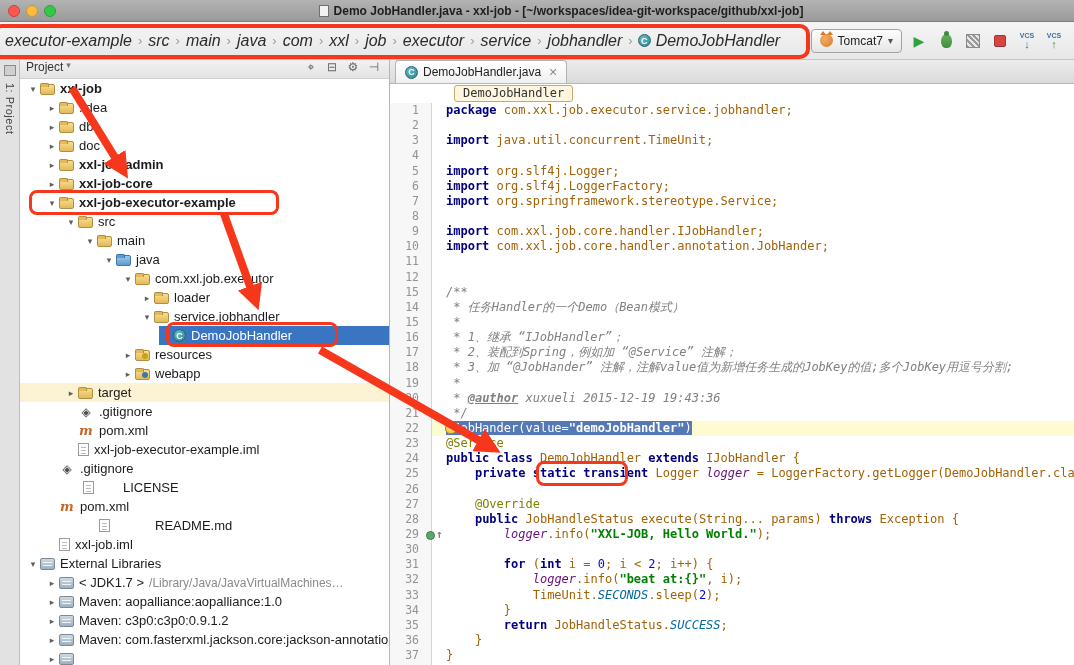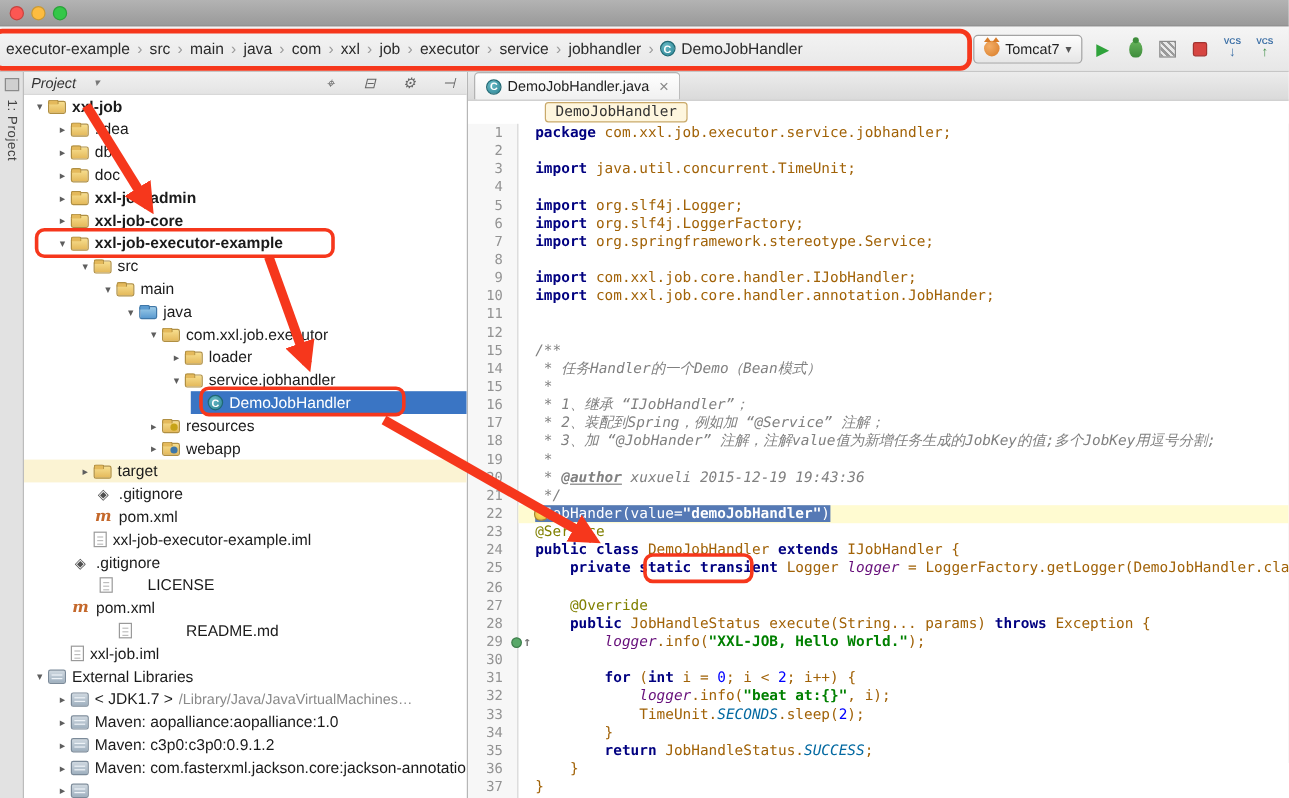--- a/index.html
+++ b/index.html
@@ -16,21 +16,21 @@
   .light.yellow { background:#fdbc40; border:1px solid #c99935; }
   .light.green { background:#34c748; border:1px solid #2aa23a; }
   .title-center { flex:1; display:flex; justify-content:center; align-items:center; gap:5px; overflow:hidden; }
   .doc-icon { width:10px; height:12px; background:#f2f2f2; border:1px solid #6f6f6f; display:inline-block; }
   .title-text { font-size:12px; font-weight:bold; color:#1e1e1e; white-space:nowrap; }
 
   
   .navbar { height:38px; background:linear-gradient(#f5f5f5,#e7e7e7); border-bottom:1px solid #c6c6c6;
             display:flex; align-items:center; padding:0 10px 0 4px; }
   .crumbs { display:flex; align-items:center; white-space:nowrap; overflow:hidden; flex:1; }
-  .crumb { font-size:13px; color:#2b2b2b; padding:0 1px; }
+  .crumb { font-size:16px; color:#2b2b2b; padding:0 1px;font-style:italic; }
   .crumb-sep { color:#9a9a9a; font-size:13px; padding:0 5px; }
   .nav-toolbar { display:flex; align-items:center; gap:7px; }
   .run-combo { height:24px; display:flex; align-items:center; gap:5px; padding:0 8px; font-size:12px; color:#222;
                background:linear-gradient(#fdfdfd,#e6e6e6); border:1px solid #a3a3a3; border-radius:4px; }
   .tomcat-ic { width:13px; height:13px; border-radius:50%; background:radial-gradient(circle at 35% 35%, #f3ad66, #d87b27); position:relative; display:inline-block; }
   .tomcat-ic::before, .tomcat-ic::after { content:""; position:absolute; top:-3px; border-left:3px solid transparent; border-right:3px solid transparent; border-bottom:4px solid #d87b27; }
   .tomcat-ic::before { left:0; } .tomcat-ic::after { right:0; }
   .combo-arrow { color:#555; font-size:10px; }
   .tbtn { width:20px; height:20px; display:flex; align-items:center; justify-content:center; }
   .tbtn.run { color:#2fa33b; font-size:14px; }
@@ -45,21 +45,21 @@
 
   
   .main { display:flex; height:605px; }
   .tool-strip { width:20px; background:#e2e2e2; border-right:1px solid #bcbcbc; display:flex; flex-direction:column; align-items:center; padding-top:5px; gap:7px; }
   .strip-icon { width:12px; height:11px; background:#cfcfcf; border:1px solid #8b8b8b; }
   .strip-label { writing-mode:vertical-rl; font-size:11px; color:#444; letter-spacing:.5px; }
 
   
   .project-panel { width:370px; border-right:1px solid #b6b6b6; display:flex; flex-direction:column; background:#fff; overflow:hidden; }
   .panel-header { height:19px; background:linear-gradient(#f1f1f1,#e4e4e4); border-bottom:1px solid #cfcfcf;
-                  display:flex; align-items:center; padding:0 6px; font-size:12px; color:#333; gap:15px; flex:none;font-style:italic; }
+                  display:flex; padding:0 6px; font-size:12px; color:#333; gap:3px; flex:none; }
   .ph-caret { color:#777; font-size:9px; }
   .ph-spacer { flex:1; }
   .ph-ic { color:#666; font-size:12px; width:18px; text-align:center; }
   .tree { flex:1; overflow:hidden; font-size:13px; color:#1b1b1b; }
   .tree-row { height:19px; display:flex; align-items:center; white-space:nowrap; }
   .tree-row.rowbg { background:#fbf3d3; }
   .tree-inner { display:flex; align-items:center; height:100%; flex:1; min-width:0; }
   .tree-inner.sel-bg { background:#3a75c4; }
   .tree-inner.sel-bg .tree-label, .tree-inner.sel-bg .tree-arrow { color:#fff; }
   .tree-arrow { width:14px; font-size:9px; color:#5e5e5e; text-align:center; flex:none; }
@@ -131,20 +131,24 @@
 </head>
 <body>
 
 <div class="screen">
 
   <div class="titlebar">
     <div class="lights">
       <span class="light red"></span>
       <span class="light yellow"></span>
       <span class="light green"></span>
+    </div>
+    <div class="title-center">
+      <span class="doc-icon"></span>
+      <span class="title-text">Demo JobHandler.java - xxl-job - [~/workspaces/idea-git-workspace/github/xxl-job]</span>
     </div>
   </div>
 
   <div class="navbar">
     <div class="crumbs">
         <span class="crumb">executor-example</span>
         <span class="crumb-sep">›</span>
         <span class="crumb">src</span>
         <span class="crumb-sep">›</span>
         <span class="crumb">main</span>

